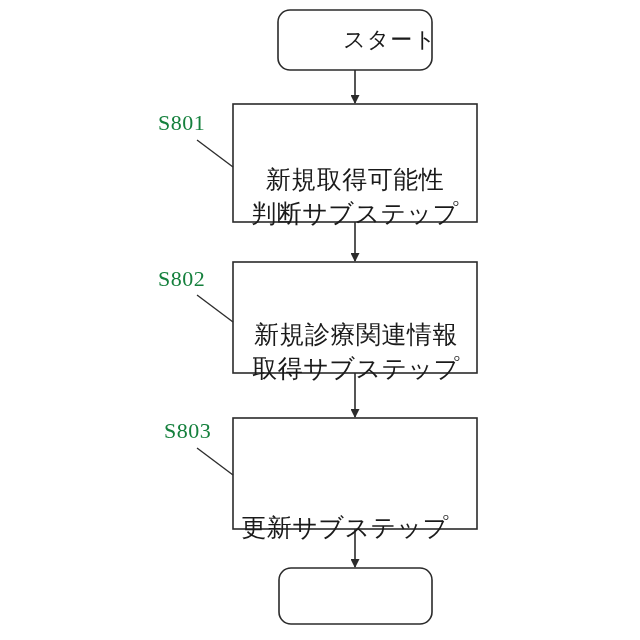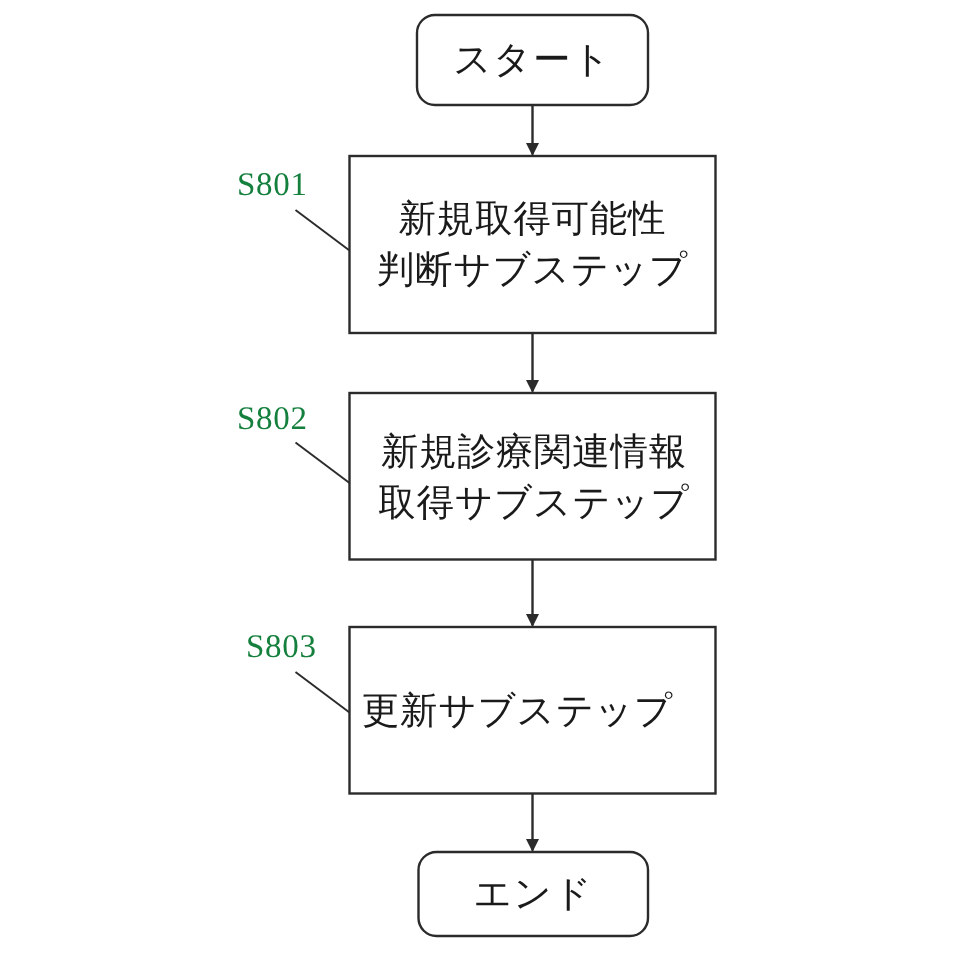--- a/index.html
+++ b/index.html
@@ -29,28 +29,30 @@
     display: flex;
     align-items: center;
     justify-content: center;
     text-align: center;
     font-family: "DejaVu Sans", "Liberation Sans", sans-serif;
     color: #1a1a1a;
     white-space: pre-line;
     pointer-events: none;
   }
   .terminator-label {
-    font-size: 25px;
+    font-size: 22px;
     line-height: 30px;
     letter-spacing: 1px;
+    padding-left: 35px;
   }
   .process-label {
     font-size: 25px;
     line-height: 34px;
     letter-spacing: 0.5px;
+    margin-top: 34px;
   }
   .step-id {
     position: absolute;
     font-family: Liberation Serif, serif;
     font-size: 22px;
     color: #15803d;
     letter-spacing: 0.5px;
     white-space: nowrap;
   }
 </style>
@@ -85,23 +87,22 @@
   </svg>
 
   <div class="node-label terminator-label" style="left:278px; top:10px; width:154px; height:60px;">スタート</div>
 
   <div class="node-label process-label" style="left:233px; top:104px; width:244px; height:118px;">新規取得可能性
 判断サブステップ</div>
 
   <div class="node-label process-label" style="left:233px; top:262px; width:246px; height:111px;border-radius:19px;">新規診療関連情報
 取得サブステップ</div>
 
-  <div class="node-label process-label" style="left:233px; top:418px; width:224px; height:111px;">更新サブステップ</div>
+  <div class="node-label process-label" style="left:233px; top:438px; width:224px; height:111px;">更新サブステップ</div>
 
-  <div class="node-label terminator-label" style="left:279px; top:568px; width:153px; height:56px;">エンド</div>
 
   <div class="step-id" style="left:158px; top:110px;">S801</div>
 
   <div class="step-id" style="left:158px; top:266px;">S802</div>
 
   <div class="step-id" style="left:164px; top:418px;">S803</div>
 
 </div>
 
 </body></html>

